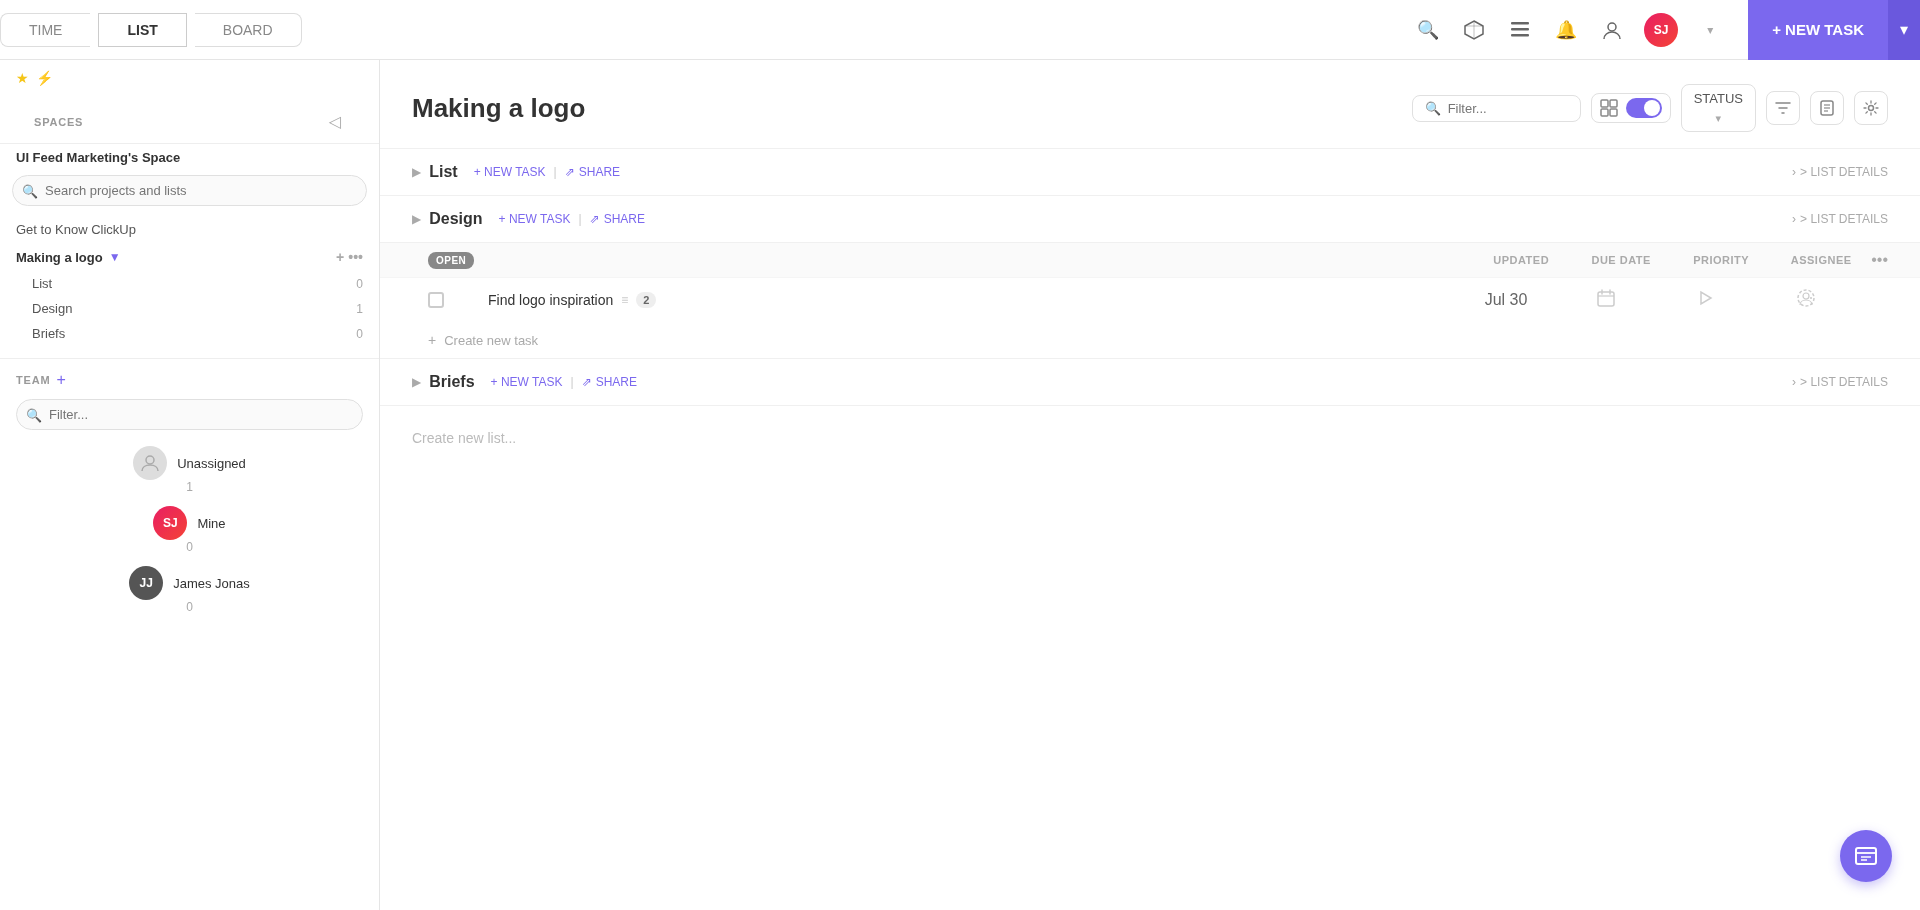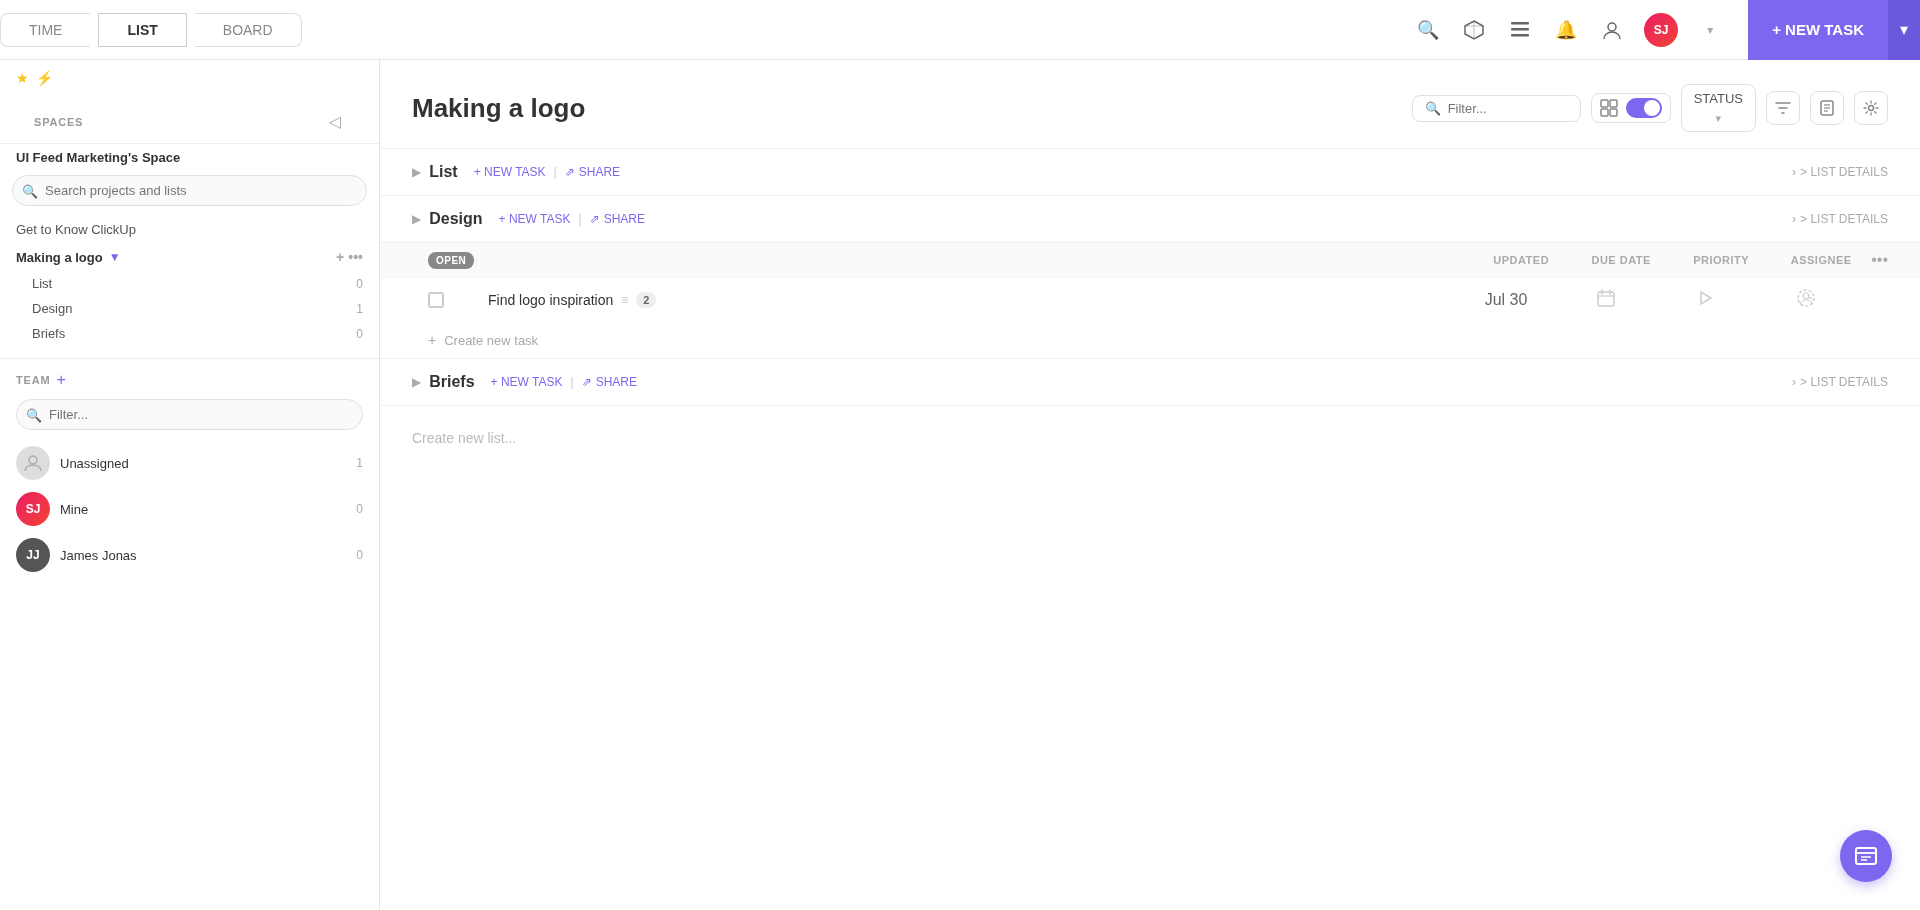--- a/index.html
+++ b/index.html
@@ -119,22 +119,22 @@
     .team-filter input {
       width: 100%; padding: 7px 12px 7px 32px; border: 1px solid #e0e0e0;
       border-radius: 20px; font-size: 13px; color: #666; outline: none; background: #fafafa;
     }
     .team-filter-icon {
       position: absolute; left: 10px; top: 50%; transform: translateY(-50%);
       color: #aaa; font-size: 13px;
     }
 
     .team-member {
-      display: flex; align-items: center; justify-content: space-between;
-      padding: 6px 0; cursor: pointer;
+      display: flex; align-items: center; justify-content: flex-end;
+      padding: 6px 0; cursor: pointer; flex-direction: column;
     }
     .team-member-left { display: flex; align-items: center; gap: 10px; }
     .team-member-avatar {
       width: 34px; height: 34px; border-radius: 50%;
       display: flex; align-items: center; justify-content: center;
       font-size: 12px; font-weight: 700; color: #fff; flex-shrink: 0;
     }
     .team-member-name { font-size: 13px; color: #333; }
     .team-member-count { font-size: 12px; color: #aaa; }
 

